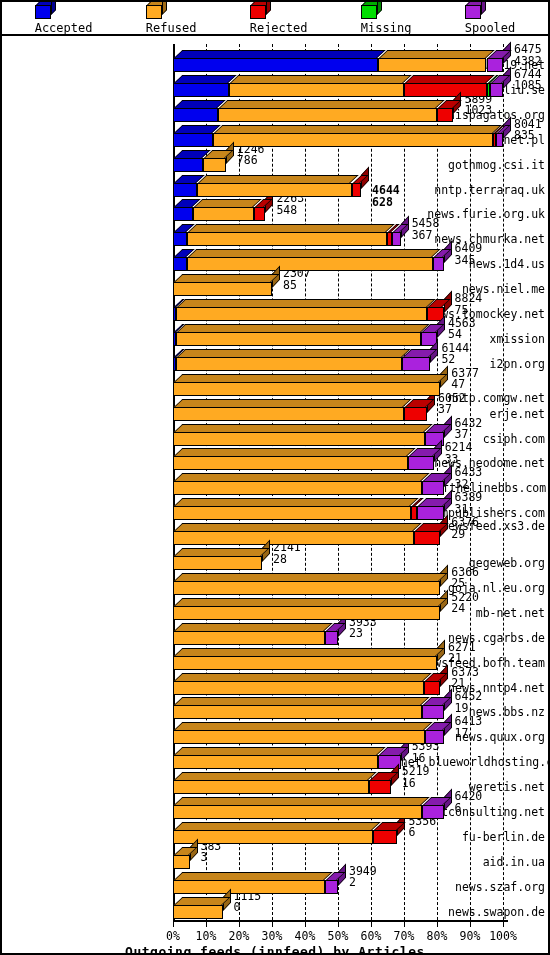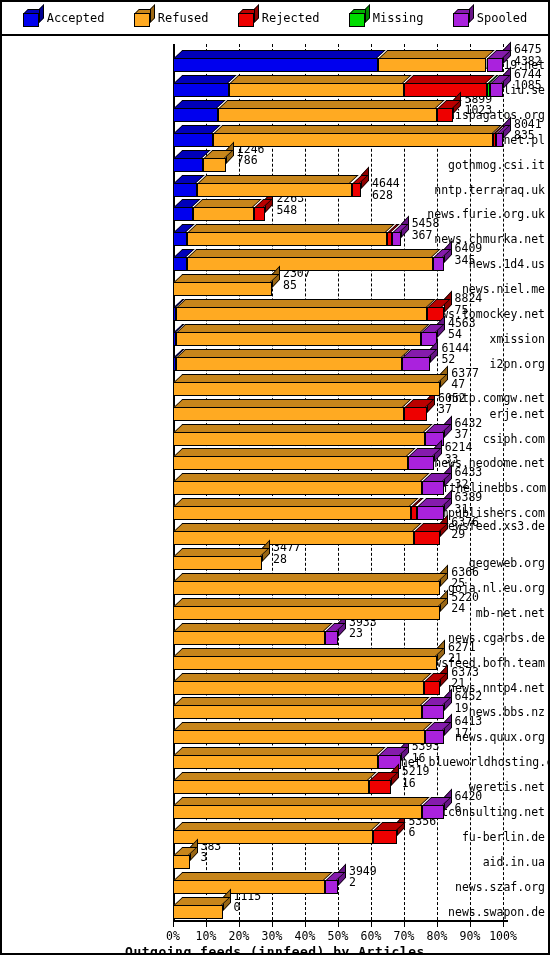--- a/index.html
+++ b/index.html
@@ -1,21 +1,21 @@
 <!DOCTYPE html>
 <html><head>
 <meta charset="utf-8">
 <style>
   html,body{margin:0;padding:0;background:#fff;}
   body{font-family:"DejaVu Sans Mono","Liberation Mono",monospace;}
   #page{position:relative;width:550px;height:955px;background:#fff;border:2px solid #000;box-sizing:border-box;overflow:hidden;}
 
   
   #legend{position:absolute;left:0;top:0;width:546px;height:34px;border-bottom:2px solid #000;box-sizing:border-box;display:flex;align-items:center;justify-content:space-around;padding:0 6px;}
-  .leg-item{display:flex;align-items:center;gap:2px;}
+  .leg-item{display:flex;align-items:flex-start;gap:2px;flex-direction:column;}
   .cube{position:relative;width:22px;height:18px;}
   .cube .face{position:absolute;left:0;top:4px;width:16px;height:14px;border:1px solid #000;box-sizing:border-box;}
   .cube .top{position:absolute;left:0;top:0;width:16px;height:5px;transform:skewX(-45deg);transform-origin:bottom left;border:1px solid #000;box-sizing:border-box;}
   .cube .side{position:absolute;left:16px;top:0px;width:5px;height:14px;transform:skewY(-45deg);transform-origin:top left;border:1px solid #000;box-sizing:border-box;}
   .leg-label{font-size:12px;color:#000;letter-spacing:0px;}
 
   
   #plot{position:absolute;left:0;top:34px;width:546px;height:917px;}
   #cat-axis{position:absolute;left:171px;top:8px;width:2px;height:876px;background:#000;}
   #base-axis{position:absolute;left:171px;top:884px;width:335px;height:2px;background:#000;}
@@ -517,21 +517,21 @@
         <span>1023</span>
       </div>
       <div class="vallab" style="left: 512px; top: 82.7px;">
         <span>8041</span>
         <span>835</span>
       </div>
       <div class="vallab" style="left: 234.8px; top: 107.6px;">
         <span>1246</span>
         <span>786</span>
       </div>
-      <div class="vallab" style="left: 370.1px; top: 142px;">
+      <div class="vallab" style="left: 370.1px; top: 149px; font-weight: bold;">
         <span>4644</span>
         <span>628</span>
       </div>
       <div class="vallab" style="left: 274.4px; top: 157.4px;">
         <span>2263</span>
         <span>548</span>
       </div>
       <div class="vallab" style="left: 409.7px; top: 182.3px;">
         <span>5458</span>
         <span>367</span>
@@ -578,21 +578,21 @@
       </div>
       <div class="vallab" style="left: 452.6px; top: 456.2px;">
         <span>6389</span>
         <span>31</span>
       </div>
       <div class="vallab" style="left: 449.3px; top: 481.1px;">
         <span>6376</span>
         <span>29</span>
       </div>
       <div class="vallab" style="left: 271.1px; top: 506px;">
-        <span>3477</span>
+        <span>2141</span>
         <span>28</span>
       </div>
       <div class="vallab" style="left: 449.3px; top: 530.9px;">
         <span>6366</span>
         <span>25</span>
       </div>
       <div class="vallab" style="left: 449.3px; top: 555.8px;">
         <span>5220</span>
         <span>24</span>
       </div>

